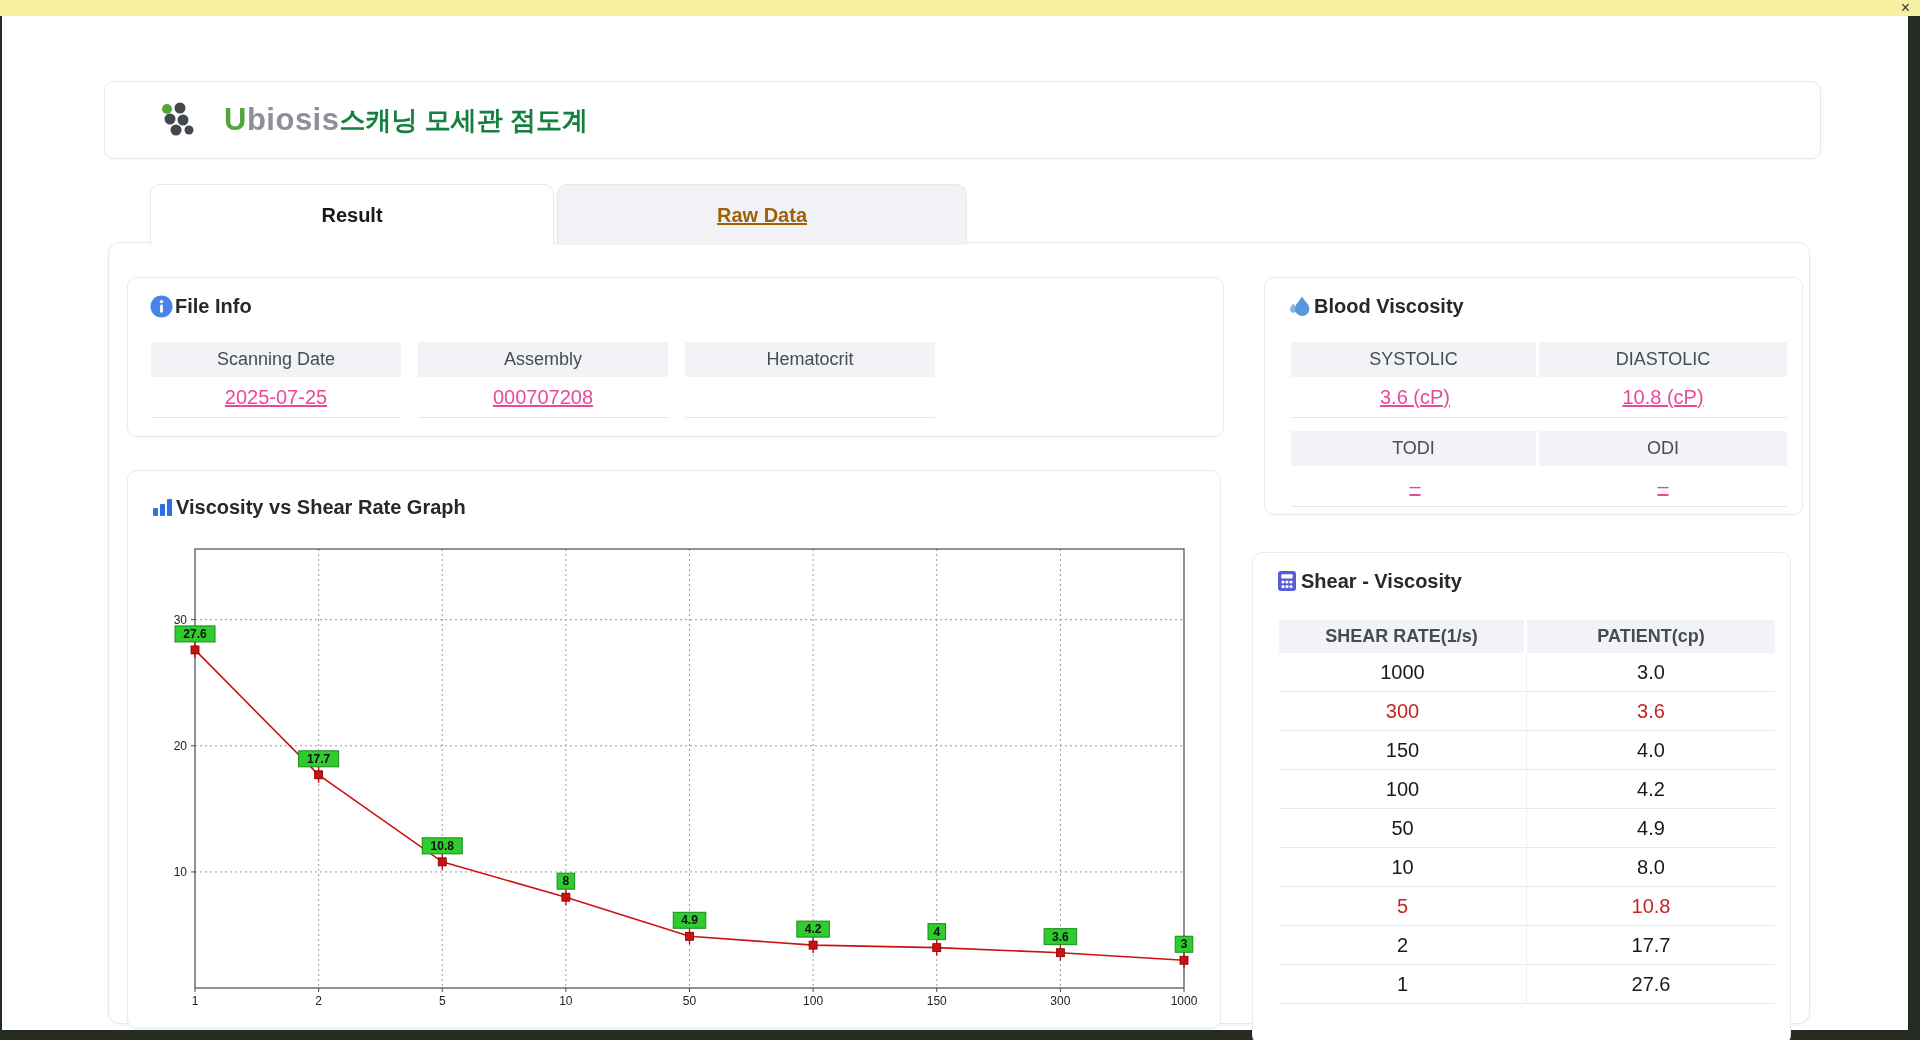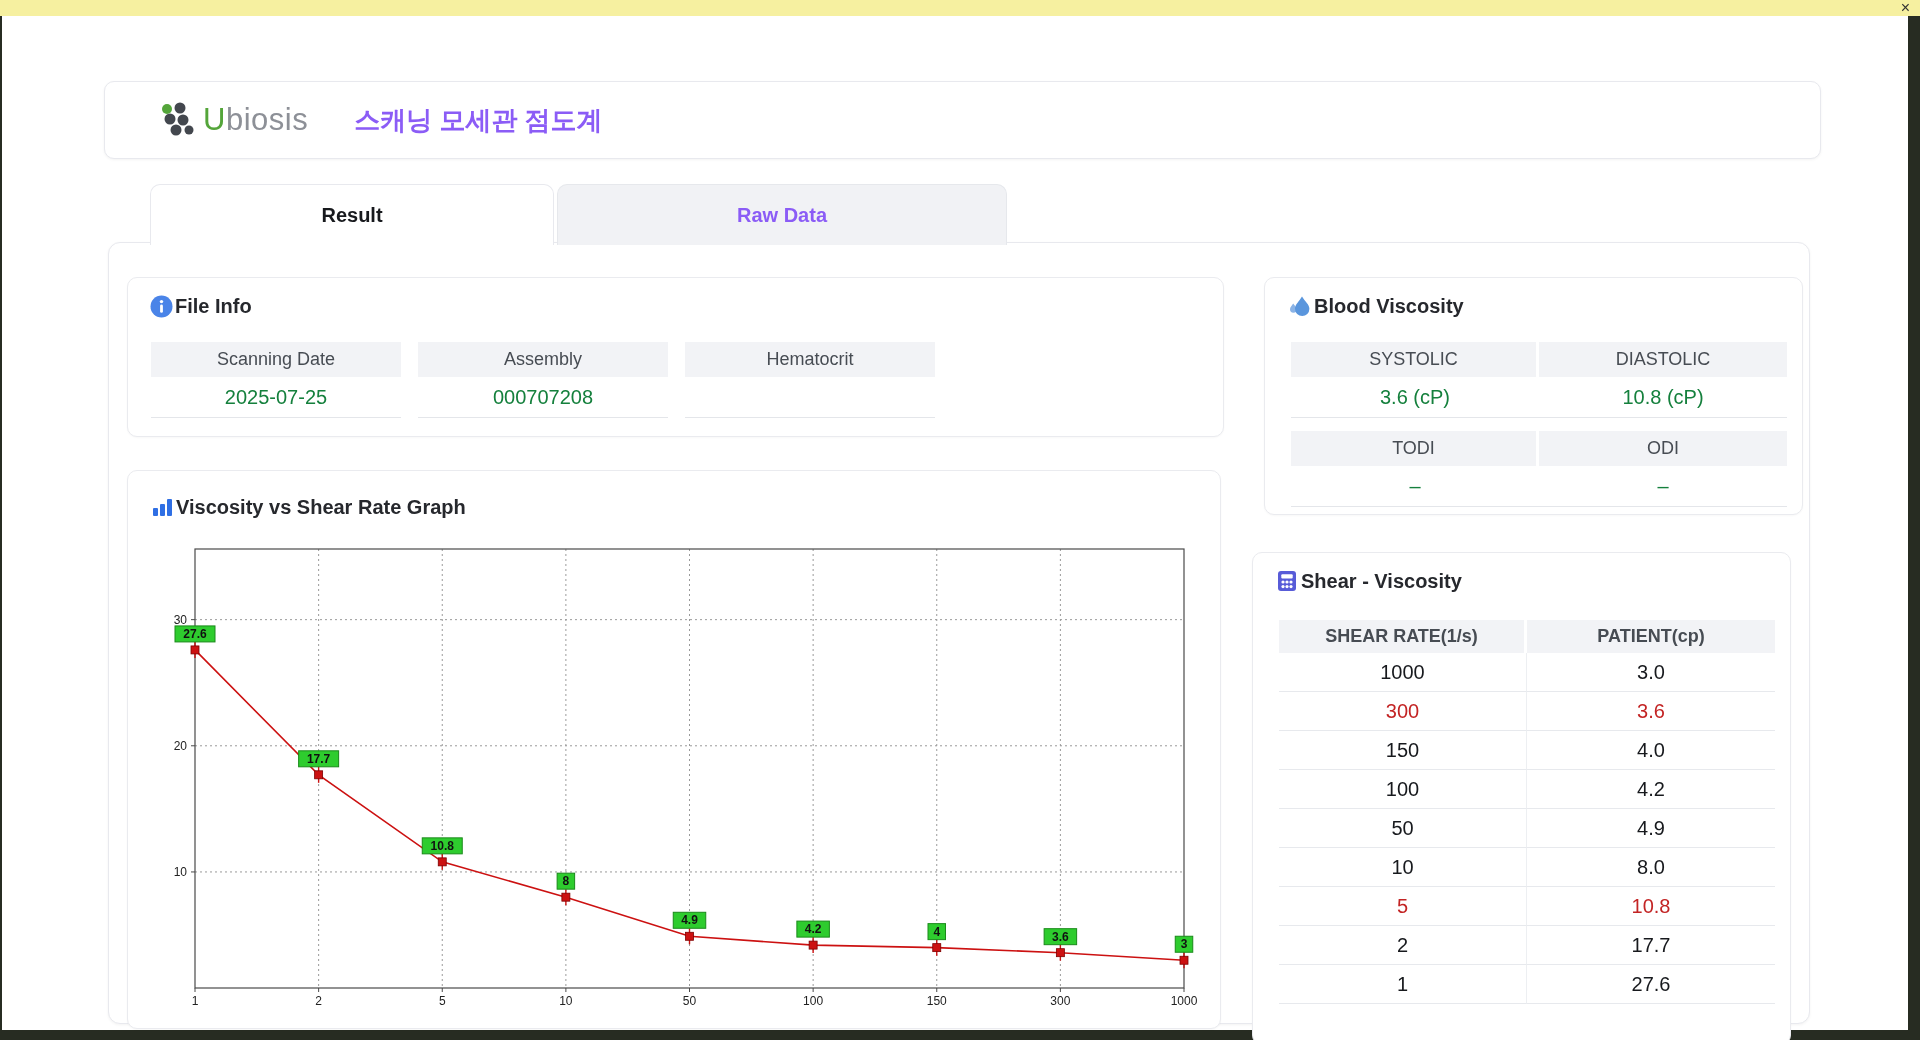--- a/index.html
+++ b/index.html
@@ -22,36 +22,36 @@
     position: absolute; top: 16px; left: 2px; right: 12px; bottom: 10px;
     background: #ffffff;
   }
   .header-card {
     position: absolute; left: 102px; top: 65px; width: 1717px; height: 78px;
     background: #fff; border: 1px solid #e8e9ee; border-radius: 10px;
     box-shadow: 0 1px 3px rgba(0,0,0,.05);
     display: flex; align-items: center;
   }
   .logo { display: flex; align-items: center; gap: 4px; margin-left: 52px; }
-  .logo-text { font-size: 31px; font-weight: 400; color: #8d9097; letter-spacing: .5px; }
+  .logo-text { font-size: 31px; font-weight: 700; color: #8d9097; letter-spacing: .5px; margin-left: 21px; }
   .logo-text .u { color: #54a53a; }
-  .app-title { margin-left: 46px; font-size: 26px; font-weight: 700; color: #8b5cf6; }
+  .app-title { font-size: 26px; font-weight: 700; color: #15803d; }
 
   .tabs { position: absolute; left: 104px; top: 168px; display: flex; gap: 3px; z-index: 6; }
   .tab {
     height: 61px; display: flex; align-items: center; justify-content: center;
     font-size: 20px; border-radius: 10px 10px 0 0;
   }
   .tab.active {
     width: 404px; background: #fff; color: #17191d; font-weight: 700;
     border: 1px solid #e8e9ee; border-bottom: none; margin-left: 44px;
   }
   .tab.inactive {
-    width: 450px; background: #f1f2f5; color: #8b5cf6; font-weight: 600;
-    border: 1px solid #e6e8ec; border-bottom: none;
+    width: 410px; background: #f1f2f5; color: #a16207; font-weight: 600;
+    border: 1px solid #e6e8ec; border-bottom: none; text-decoration: underline;
   }
 
   .main-card {
     position: absolute; left: 106px; top: 226px; width: 1702px; height: 782px;
     background: #fff; border: 1px solid #e8e9ee; border-radius: 12px;
     box-shadow: 0 1px 3px rgba(0,0,0,.05); z-index: 5;
   }
   .panel {
     position: absolute; background: #fff;
     border: 1px solid #eaebef; border-radius: 10px;
@@ -70,22 +70,22 @@
   .icon { display: inline-flex; align-items: center; justify-content: center; }
 
   .cell-label {
     height: 35px; background: #f2f3f6; color: #474c53;
     font-size: 18px; font-weight: 500;
     display: flex; align-items: center; justify-content: center; text-align: right;
   }
   .cell-label.first-col { border-right: 3px solid #fff; }
   .cell-value {
     height: 41px; border-bottom: 1px solid #e4e6ea;
-    font-size: 20px; color: #15803d;
-    display: flex; align-items: center; justify-content: center;
+    font-size: 20px; color: #ec4899;
+    display: flex; align-items: center; justify-content: center; text-decoration: underline;
   }
   .fi-grid {
     position: absolute; left: 23px; top: 64px; width: 1051px;
     display: grid; grid-template-columns: repeat(4, 1fr); column-gap: 17px;
   }
   .fi-col .cell-value { height: 41px; }
 
   .bv-grid { position: absolute; left: 26px; top: 64px; width: 496px; }
   .bv-pair { display: grid; grid-template-columns: 1fr 1fr; }
   .bv-pair + .bv-pair { margin-top: 13px; }

